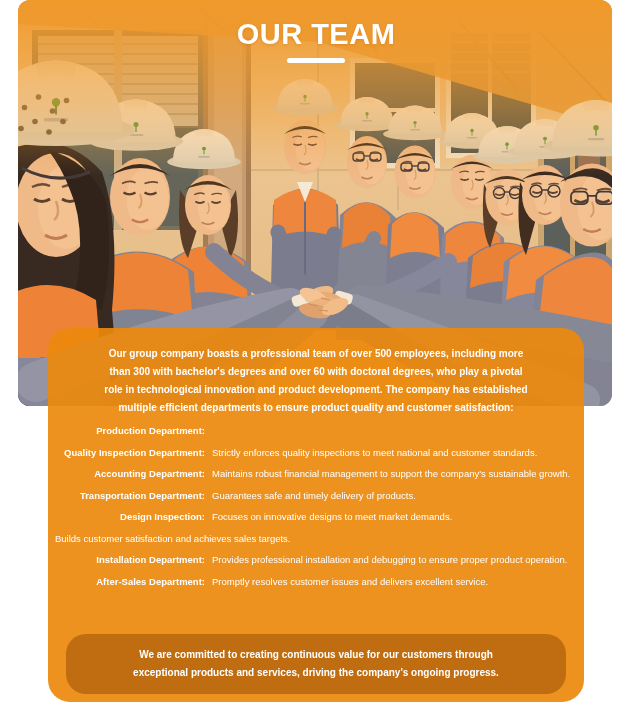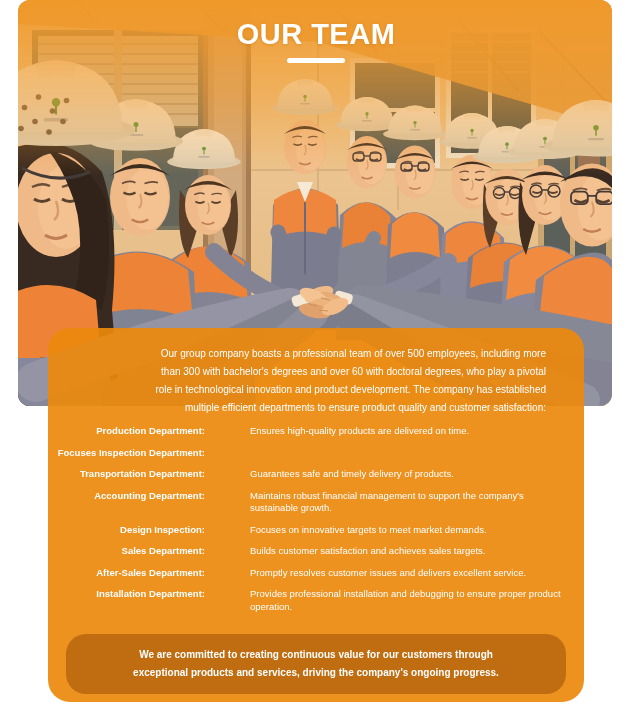--- a/index.html
+++ b/index.html
@@ -10,23 +10,23 @@
   .photo{position:absolute;left:18px;top:0;width:594px;height:406px;border-radius:12px;overflow:hidden;background:#e8c9a0;}
   .photo svg{display:block;width:594px;height:406px;}
 
   
   .title-wrap{position:absolute;left:0;top:18px;width:632px;text-align:center;z-index:6;}
   .title-wrap h1{margin:0;color:#ffffff;font-size:29px;font-weight:700;letter-spacing:.5px;text-shadow:0 1px 3px rgba(190,110,10,.35);}
   .title-underline{width:58px;height:5px;border-radius:2.5px;background:#ffffff;margin:7px auto 0;}
 
   
   .card{position:absolute;left:48px;top:328px;width:536px;height:374px;border-radius:22px;background:rgba(236,137,12,.92);z-index:5;color:#ffffff;}
-  .intro{padding:17px 38px 0;font-size:10px;line-height:18px;font-weight:400;text-align:right;text-wrap:balance;}
+  .intro{padding:17px 38px 0;font-size:10px;line-height:18px;font-weight:700;text-align:center;text-wrap:balance;}
   .dept-list{margin-top:8px;}
-  .dept-row{display:flex;align-items:flex-start;margin-bottom:9px;line-height:12.5px;gap:38px;}
+  .dept-row{display:flex;align-items:flex-start;margin-bottom:9px;line-height:12.5px;}
   .dept-label{flex:0 0 157px;text-align:right;font-weight:700;font-size:9.5px;}
   .dept-desc{margin-left:7px;font-size:9.5px;font-weight:400;padding-right:12px;}
   .commit-box{position:absolute;left:18px;right:18px;bottom:8px;border-radius:20px;background:#c06d12;padding:12px 26px;text-align:center;font-size:10px;line-height:18px;font-weight:700;text-wrap:balance;}
 </style>
 </head>
 <body>
 
 <div class="page">
 
   <div class="photo">
@@ -287,55 +287,54 @@
     <h1>OUR TEAM</h1>
     <div class="title-underline"></div>
   </div>
 
   <div class="card">
     <div class="intro">Our group company boasts a professional team of over 500 employees, including more than 300 with bachelor's degrees and over 60 with doctoral degrees, who play a pivotal role in technological innovation and product development. The company has established multiple efficient departments to ensure product quality and customer satisfaction:</div>
 
     <div class="dept-list">
   <div class="dept-row">
     <div class="dept-label">Production Department:</div>
-    <div class="dept-desc">Ensures high-quality products are delivered on time.</div>
-  </div>
-
-  <div class="dept-row">
-    <div class="dept-label">Focuses Inspection Department:</div>
+  </div>
+
+  <div class="dept-row">
+    <div class="dept-label">Quality Inspection Department:</div>
+    <div class="dept-desc">Strictly enforces quality inspections to meet national and customer standards.</div>
+  </div>
+
+  <div class="dept-row">
+    <div class="dept-label">Accounting Department:</div>
+    <div class="dept-desc">Maintains robust financial management to support the company's sustainable growth.</div>
   </div>
 
   <div class="dept-row">
     <div class="dept-label">Transportation Department:</div>
     <div class="dept-desc">Guarantees safe and timely delivery of products.</div>
   </div>
 
   <div class="dept-row">
-    <div class="dept-label">Accounting Department:</div>
-    <div class="dept-desc">Maintains robust financial management to support the company's sustainable growth.</div>
-  </div>
-
-  <div class="dept-row">
     <div class="dept-label">Design Inspection:</div>
-    <div class="dept-desc">Focuses on innovative targets to meet market demands.</div>
-  </div>
-
-  <div class="dept-row">
-    <div class="dept-label">Sales Department:</div>
+    <div class="dept-desc">Focuses on innovative designs to meet market demands.</div>
+  </div>
+
+  <div class="dept-row">
     <div class="dept-desc">Builds customer satisfaction and achieves sales targets.</div>
+  </div>
+
+  <div class="dept-row">
+    <div class="dept-label">Installation Department:</div>
+    <div class="dept-desc">Provides professional installation and debugging to ensure proper product operation.</div>
   </div>
 
   <div class="dept-row">
     <div class="dept-label">After-Sales Department:</div>
     <div class="dept-desc">Promptly resolves customer issues and delivers excellent service.</div>
-  </div>
-
-  <div class="dept-row">
-    <div class="dept-label">Installation Department:</div>
-    <div class="dept-desc">Provides professional installation and debugging to ensure proper product operation.</div>
   </div>
 
 </div>
 
     <div class="commit-box">
       <span>We are committed to creating continuous value for our customers through exceptional products and services, driving the company's ongoing progress.</span>
     </div>
   </div>
 
 </div>

